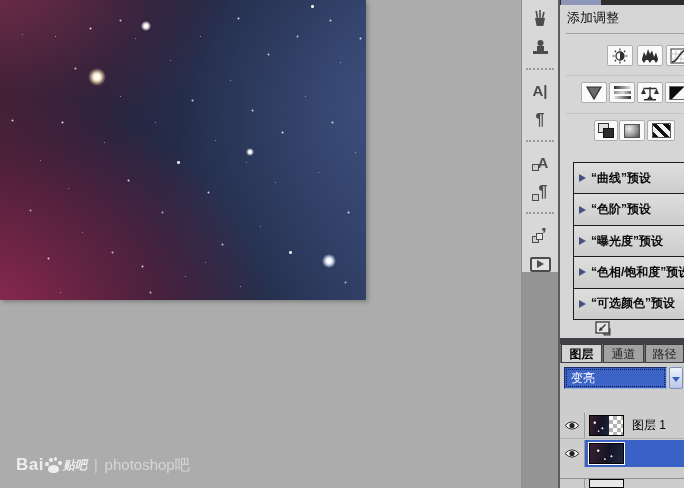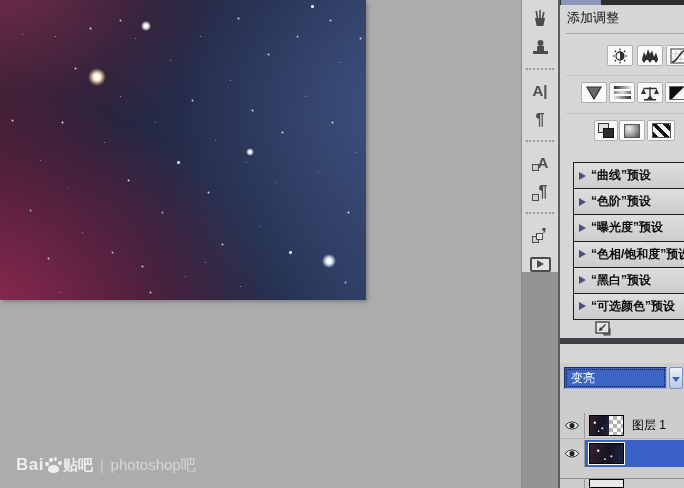--- a/index.html
+++ b/index.html
@@ -146,21 +146,21 @@
 
   
   .wm-ciya { position:absolute; left:556px; top:443px; width:128px; height:37px; background:#fff; border-radius:6px;
     z-index:30; display:flex; flex-direction:column; align-items:center; justify-content:center; }
   .wm-ciya .l1 { font-size:18px; font-weight:bold; color:#141414; letter-spacing:4px; line-height:19px;
     text-shadow:1px 1px 0 #fff,-1px -1px 0 #fff,1px -1px 0 #fff,-1px 1px 0 #fff; }
   .wm-ciya .l2 { font-size:13px; font-weight:bold; color:#141414; line-height:14px;
     text-shadow:1px 1px 0 #fff,-1px -1px 0 #fff; }
   .wm-baidu { position:absolute; left:16px; top:452px; height:26px; display:flex; align-items:center; z-index:30; }
   .wm-baidu .bai { font-size:17px; font-weight:bold; color:rgba(255,255,255,.78); letter-spacing:.5px; }
-  .wm-baidu .tieba { font-size:15px; font-weight:bold; color:rgba(255,255,255,.78); }
+  .wm-baidu .tieba { font-size:12px; font-weight:bold; color:rgba(255,255,255,.78);font-style:italic; }
   .wm-baidu .div { font-size:14px; color:rgba(255,255,255,.45); margin:0 7px; }
   .wm-baidu .forum { font-size:15px; color:rgba(255,255,255,.5); }
   .paw { position:relative; width:17px; height:17px; margin:0 1px; }
   .paw .pad { position:absolute; left:3px; bottom:1px; width:11px; height:8px; border-radius:50% 50% 45% 45%; background:rgba(255,255,255,.8); }
   .paw .t1,.paw .t2,.paw .t3,.paw .t4 { position:absolute; width:3.6px; height:4.6px; border-radius:50%; background:rgba(255,255,255,.8); }
   .paw .t1 { left:0; top:5px; } .paw .t2 { left:4.4px; top:1px; } .paw .t3 { left:8.8px; top:0; } .paw .t4 { left:13px; top:4px; }
 </style>
 </head>
 <body>
 
@@ -306,38 +306,39 @@
       <div class="preset-row">
         <span class="preset-tri"></span>
         <span class="preset-label">“曝光度”预设</span>
       </div>
       <div class="preset-row">
         <span class="preset-tri"></span>
         <span class="preset-label">“色相/饱和度”预设</span>
       </div>
       <div class="preset-row">
         <span class="preset-tri"></span>
-        <span class="preset-label">“黑白”预设</span>
-      </div>
-      <div class="preset-row">
-        <span class="preset-tri"></span>
         <span class="preset-label">“可选颜色”预设</span>
       </div>
     </div>
 
     <div class="panel-foot-icon">
       <svg width="18" height="16" viewBox="0 0 18 16">
           <rect x="9" y="8" width="6" height="6" fill="#8a8a8a" stroke="#3a3a3a"></rect>
           <rect x="1" y="1" width="13" height="11" fill="#e6e6e6" stroke="#3a3a3a" stroke-width="1.3"></rect>
           <path d="M10.5 3.5 L4.5 9.5" stroke="#3a3a3a" stroke-width="1.4"></path>
           <path d="M4 10 L8 9 L5 6 Z" fill="#3a3a3a"></path>
         </svg>
     </div>
     <div class="dark-band"></div>
 
+    <div class="tabs-row">
+      <div class="tab active" style="left:1px;">图层</div>
+      <div class="tab inactive" style="left:43px;">通道</div>
+      <div class="tab inactive" style="left:85px; width:39px;">路径</div>
+    </div>
 
     <div class="layers-body">
       <div class="blend-field">
         <div class="inner">
             <span class="txt">变亮</span>
           </div>
       </div>
       <div class="blend-arrow">
         <span class="chev"></span>
       </div>

